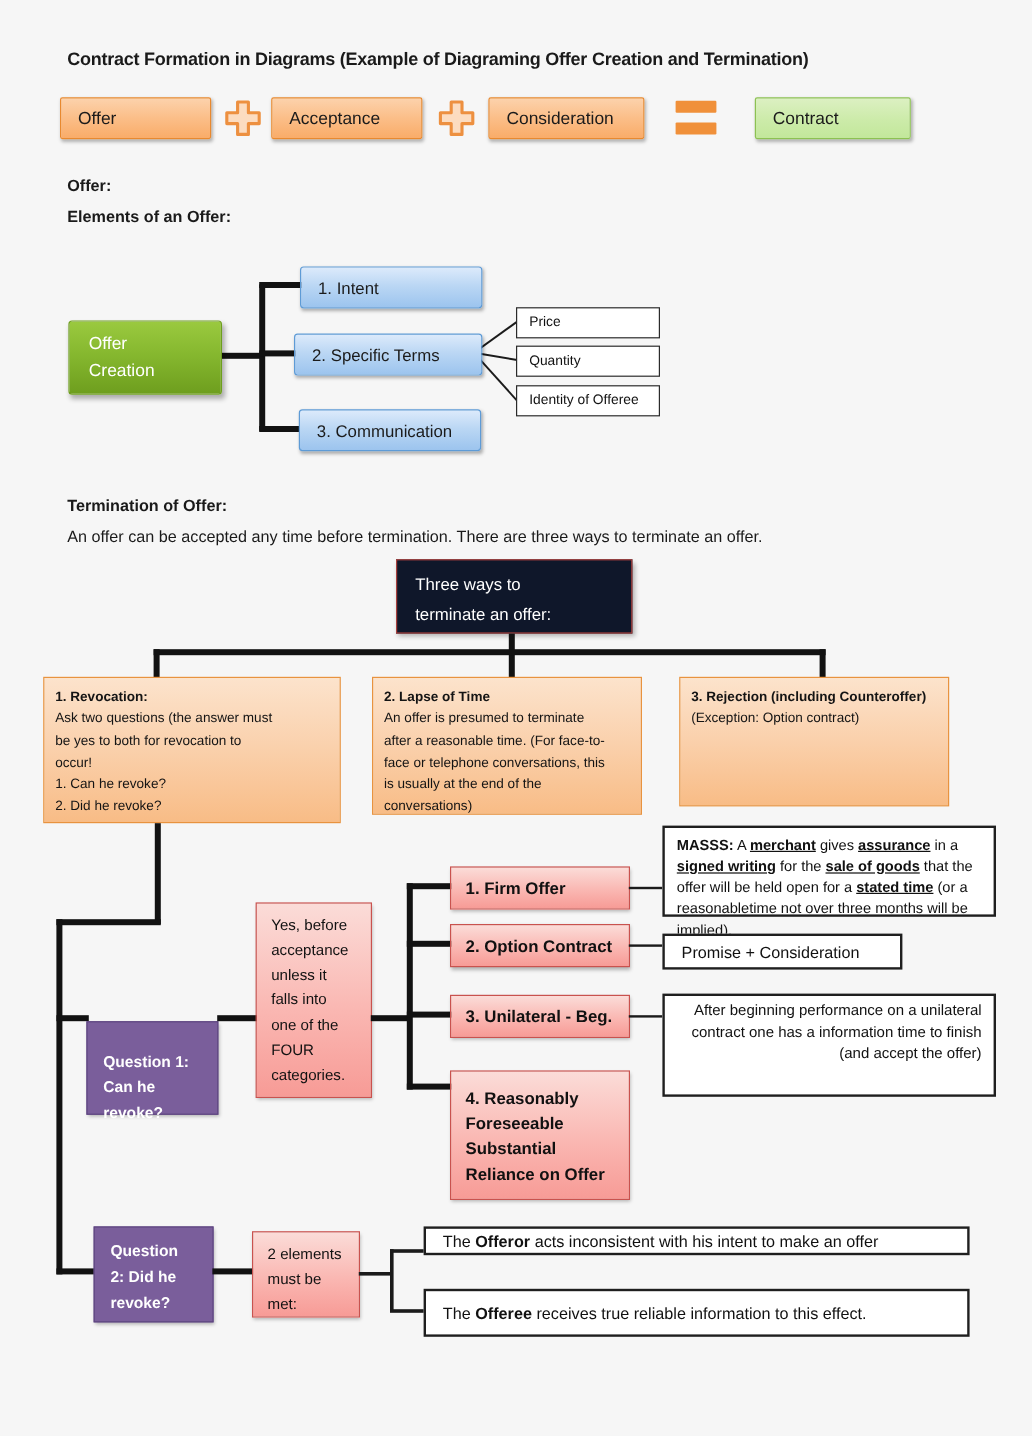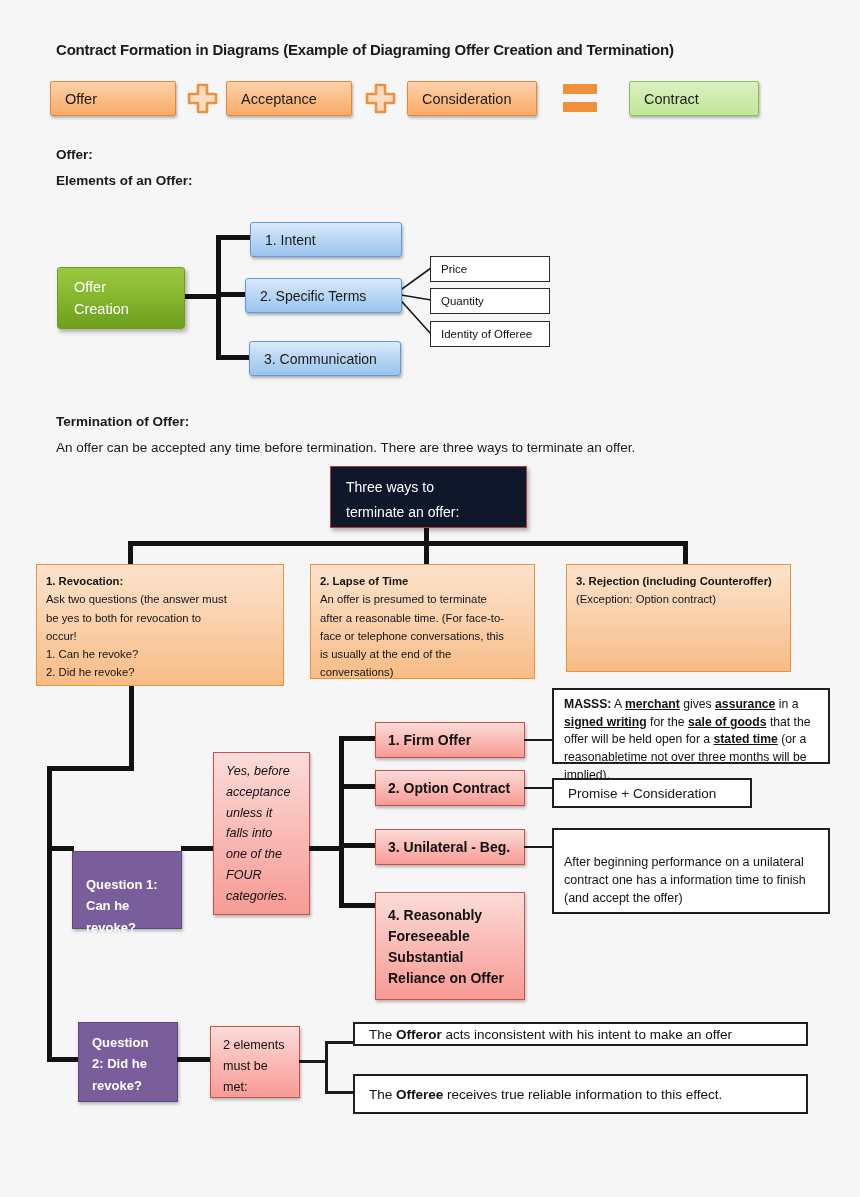--- a/index.html
+++ b/index.html
@@ -234,21 +234,21 @@
   <div class="ln" style="left:47px;top:1057px;width:33px;height:5px;"></div>
 
   <div class="abs purple-box" style="left:72px;top:851px;width:110px;height:78px;padding-top:22px;">
     <div>Question 1:</div>
     <div>Can he</div>
     <div>revoke?</div>
   </div>
 
   <div class="ln" style="left:181px;top:846px;width:34px;height:5px;"></div>
 
-  <div class="abs pink-box pink-note" style="left:213px;top:752px;width:97px;height:163px;font-style:italic;">
+  <div class="abs pink-box pink-note" style="left:213px;top:752px;width:97px;height:163px;">
     <div>Yes, before</div>
     <div>acceptance</div>
     <div>unless it</div>
     <div>falls into</div>
     <div>one of the</div>
     <div>FOUR</div>
     <div>categories.</div>
   </div>
 
   <div class="ln" style="left:309px;top:846px;width:34px;height:5px;"></div>
@@ -279,21 +279,21 @@
   <div class="ln-thin" style="left:524px;top:846px;width:28px;height:2px;"></div>
 
   <div class="abs white-box-thick" style="left:552px;top:688px;width:278px;height:76px;">
     <span style="font-weight:bold;">MASSS:</span><span> A </span><span style="font-weight:bold;text-decoration:underline;">merchant</span><span> gives </span><span style="font-weight:bold;text-decoration:underline;">assurance</span><span> in a </span><span style="font-weight:bold;text-decoration:underline;">signed writing</span><span> for the </span><span style="font-weight:bold;text-decoration:underline;">sale of goods</span><span> that the offer will be held open for a </span><span style="font-weight:bold;text-decoration:underline;">stated time</span><span> (or a reasonabletime not over three months will be implied).</span>
   </div>
 
   <div class="abs box white-box-big" style="left:552px;top:778px;width:200px;height:30px;">
     <span class="t">Promise + Consideration</span>
   </div>
 
-  <div class="abs white-box-thick" style="left:552px;top:828px;width:278px;height:86px;font-size:12.5px;padding-top:23px;">
+  <div class="abs white-box-thick" style="left:552px;top:828px;width:278px;height:86px;font-size:12.5px;padding-top:3px;text-align:right;">
     <div>After beginning performance on a unilateral</div>
     <div>contract one has a information time to finish</div>
     <div>(and accept the offer)</div>
   </div>
 
   <div class="abs purple-box" style="left:78px;top:1022px;width:100px;height:80px;padding-top:9px;">
     <div>Question</div>
     <div>2:  Did he</div>
     <div>revoke?</div>
   </div>

